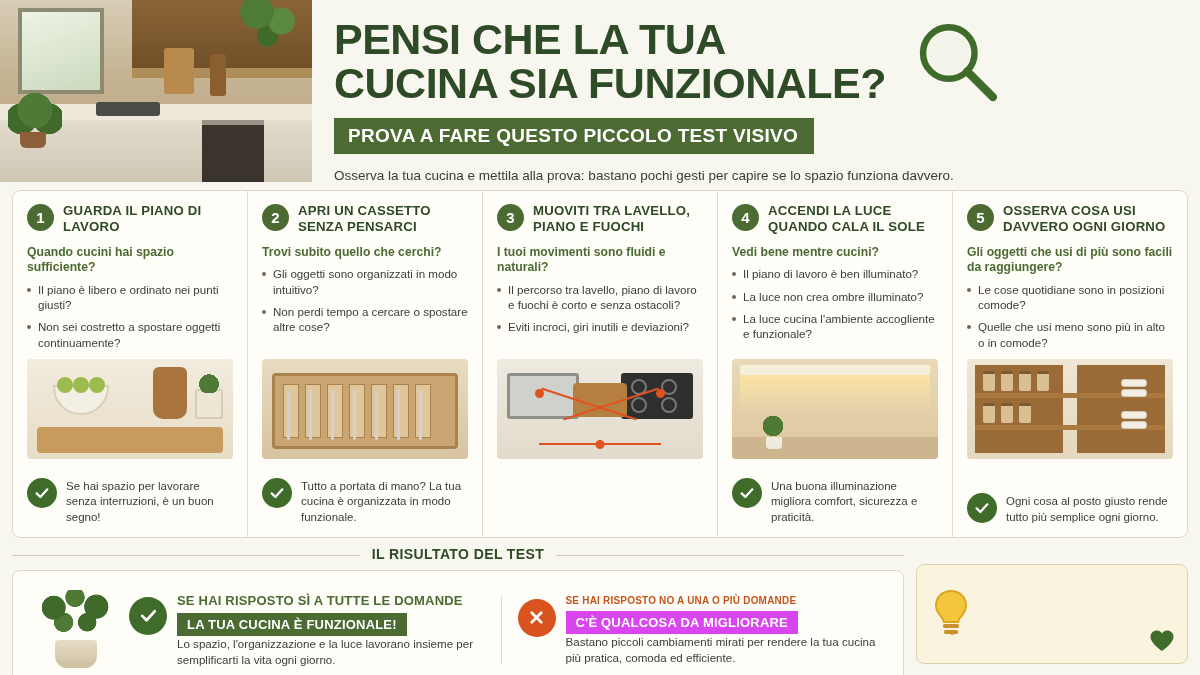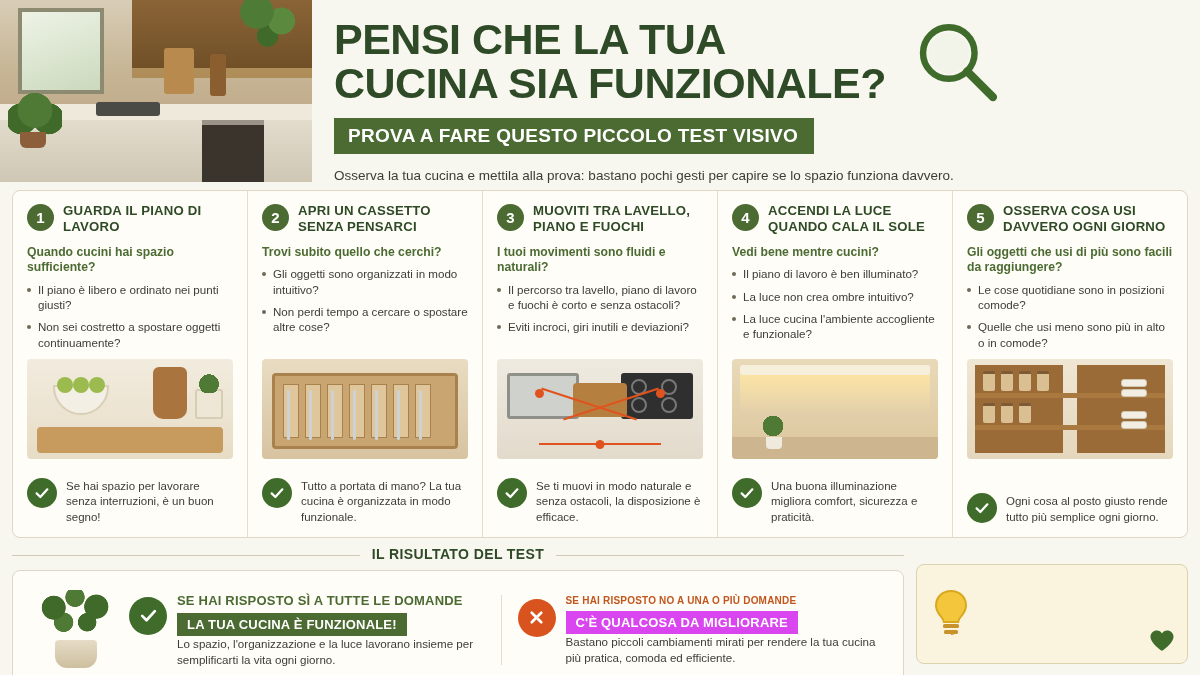--- a/index.html
+++ b/index.html
@@ -346,39 +346,31 @@
           <div class="burn" style="left:40px; top:24px;"></div>
         </div>
         <div class="wood"></div>
         <div class="line" style="left:42px; top:44px; width:100px; transform:rotate(18deg);"></div>
         <div class="line" style="right:42px; top:44px; width:100px; transform:rotate(-18deg);"></div>
         <div class="line" style="left:42px; bottom:14px; right:42px;"></div>
         <div class="dot" style="left:38px; top:30px;"></div>
         <div class="dot" style="right:38px; top:30px;"></div>
         <div class="dot" style="left:50%; bottom:10px; transform:translateX(-50%);"></div>
       </div>
-      <div class="card-foot">
-        <div class="check">
-          <svg viewBox="0 0 24 24">
-              <path d="M4 12.5l5.5 5.5L20 6.5" fill="none" stroke="#fff" stroke-width="3.4" stroke-linecap="round" stroke-linejoin="round"></path>
-            </svg>
-        </div>
-        <div class="foot-text">Se ti muovi in modo naturale e senza ostacoli, la disposizione è efficace.</div>
-      </div>
     </div>
 
     <div class="card">
       <div class="card-head">
         <div class="num">4</div>
         <div class="card-title">ACCENDI LA LUCE QUANDO CALA IL SOLE</div>
       </div>
       <div class="q">Vedi bene mentre cucini?</div>
       <ul class="bullets">
         <li>Il piano di lavoro è ben illuminato?</li>
-        <li>La luce non crea ombre intuitivo?</li>
+        <li>La luce non crea ombre illuminato?</li>
         <li>La luce cucina l'ambiente accogliente e funzionale?</li>
       </ul>
       <div class="thumb t4">
         <div class="led"></div>
         <div class="glow"></div>
         <div class="cnt"></div>
         <div class="pl"></div>
         <div class="pv"></div>
       </div>
       <div class="card-foot">

